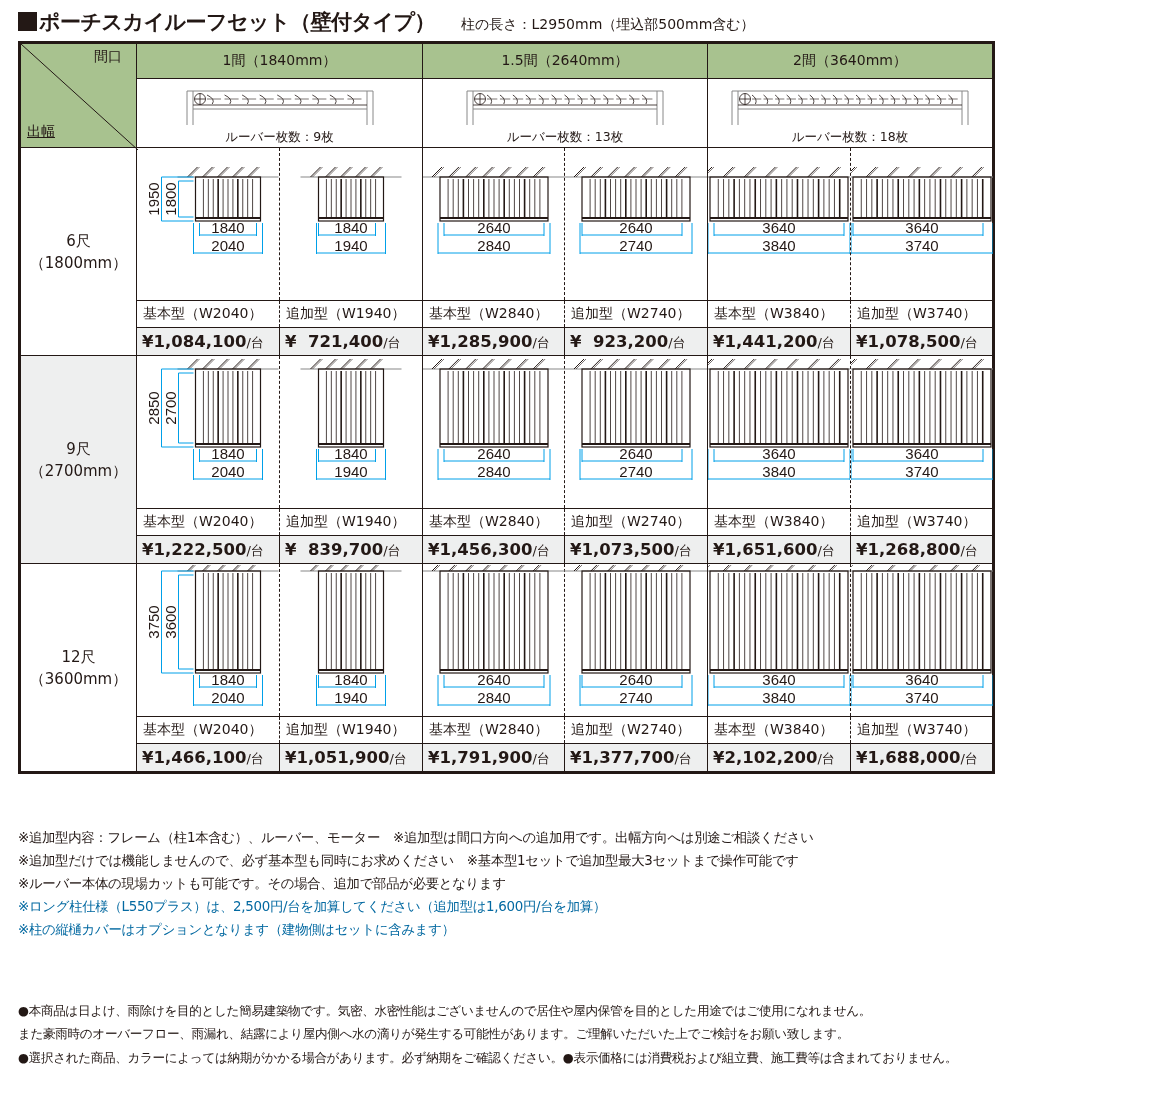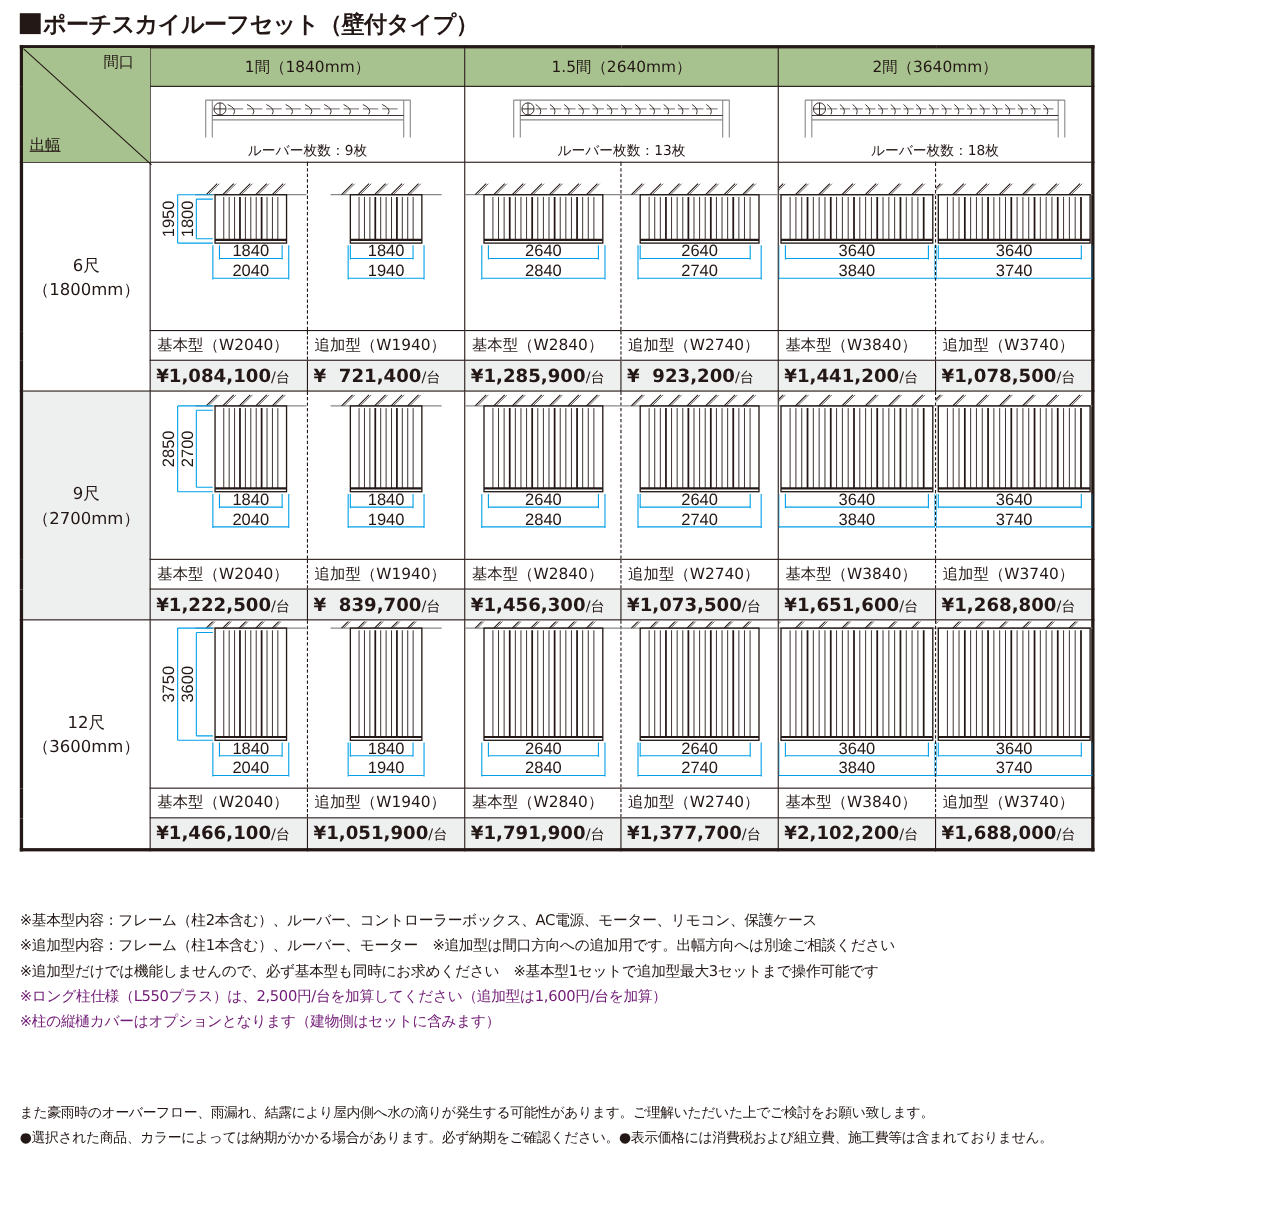--- a/index.html
+++ b/index.html
@@ -20,29 +20,30 @@
   .row-label { text-align: center; font-size: 15px; line-height: 22px; }
   .row-label.shaded { background: #eeefef; }
   .diagram-cell { height: 152px; text-align: center; position: relative; }
   .diagram-cell svg { display: block; margin: 0 auto; }
   .dash-left { border-left: 1px dashed #231815 !important; }
   .dash-right { border-right: 1px dashed #231815 !important; }
   .model-cell { height: 26px; font-size: 14px; padding-left: 6px !important; white-space: nowrap; }
   .price-cell { height: 27px; background: #eeefef; font-size: 16.5px; font-weight: bold; padding-left: 5px !important; white-space: nowrap; }
   .price-cell .unit { font-size: 13px; font-weight: normal; }
   .notes { position: absolute; left: 18px; top: 826px; font-size: 13.4px; line-height: 23px; white-space: nowrap; letter-spacing: -0.3px; }
-  .notes .pink { color: #701a75; }
+  .notes .pink { color: #0369a1; }
   .bullets { position: absolute; left: 18px; top: 999px; font-size: 12.6px; line-height: 23.3px; white-space: nowrap; letter-spacing: -0.35px; }
   .sqbox { display: inline-block; width: 19px; height: 19px; background: #231815; margin-right: 2px; vertical-align: -2px; }
 </style>
 </head>
 <body>
 
 <div class="title-row">
   <span class="title-main"><span class="sqbox"></span><span>ポーチスカイルーフセット（壁付タイプ）</span></span>
+  <span class="title-sub">柱の長さ：L2950mm（埋込部500mm含む）</span>
 </div>
 
 <table class="price-table">
   <colgroup>
     <col style="width:117px">
     <col style="width:143px">
       <col style="width:143px">
     <col style="width:142px">
       <col style="width:143px">
     <col style="width:143px">
@@ -1100,23 +1101,24 @@
         <td class="price-cell"><span style="white-space:pre">¥1,051,900</span><span class="unit">/台</span></td>
         <td class="price-cell"><span style="white-space:pre">¥1,791,900</span><span class="unit">/台</span></td>
         <td class="price-cell"><span style="white-space:pre">¥1,377,700</span><span class="unit">/台</span></td>
         <td class="price-cell"><span style="white-space:pre">¥2,102,200</span><span class="unit">/台</span></td>
         <td class="price-cell"><span style="white-space:pre">¥1,688,000</span><span class="unit">/台</span></td>
       </tr>
     </tbody>
 </table>
 
 <div class="notes">
-  <div>※基本型内容：フレーム（柱2本含む）、ルーバー、コントローラーボックス、AC電源、モーター、リモコン、保護ケース</div>
   <div>※追加型内容：フレーム（柱1本含む）、ルーバー、モーター　※追加型は間口方向への追加用です。出幅方向へは別途ご相談ください</div>
   <div>※追加型だけでは機能しませんので、必ず基本型も同時にお求めください　※基本型1セットで追加型最大3セットまで操作可能です</div>
+  <div>※ルーバー本体の現場カットも可能です。その場合、追加で部品が必要となります</div>
   <div class="pink">※ロング柱仕様（L550プラス）は、2,500円/台を加算してください（追加型は1,600円/台を加算）</div>
   <div class="pink">※柱の縦樋カバーはオプションとなります（建物側はセットに含みます）</div>
 </div>
 
 <div class="bullets">
+  <div>●本商品は日よけ、雨除けを目的とした簡易建築物です。気密、水密性能はございませんので居住や屋内保管を目的とした用途ではご使用になれません。</div>
   <div>また豪雨時のオーバーフロー、雨漏れ、結露により屋内側へ水の滴りが発生する可能性があります。ご理解いただいた上でご検討をお願い致します。</div>
   <div>●選択された商品、カラーによっては納期がかかる場合があります。必ず納期をご確認ください。●表示価格には消費税および組立費、施工費等は含まれておりません。</div>
 </div>
 
 </body></html>

